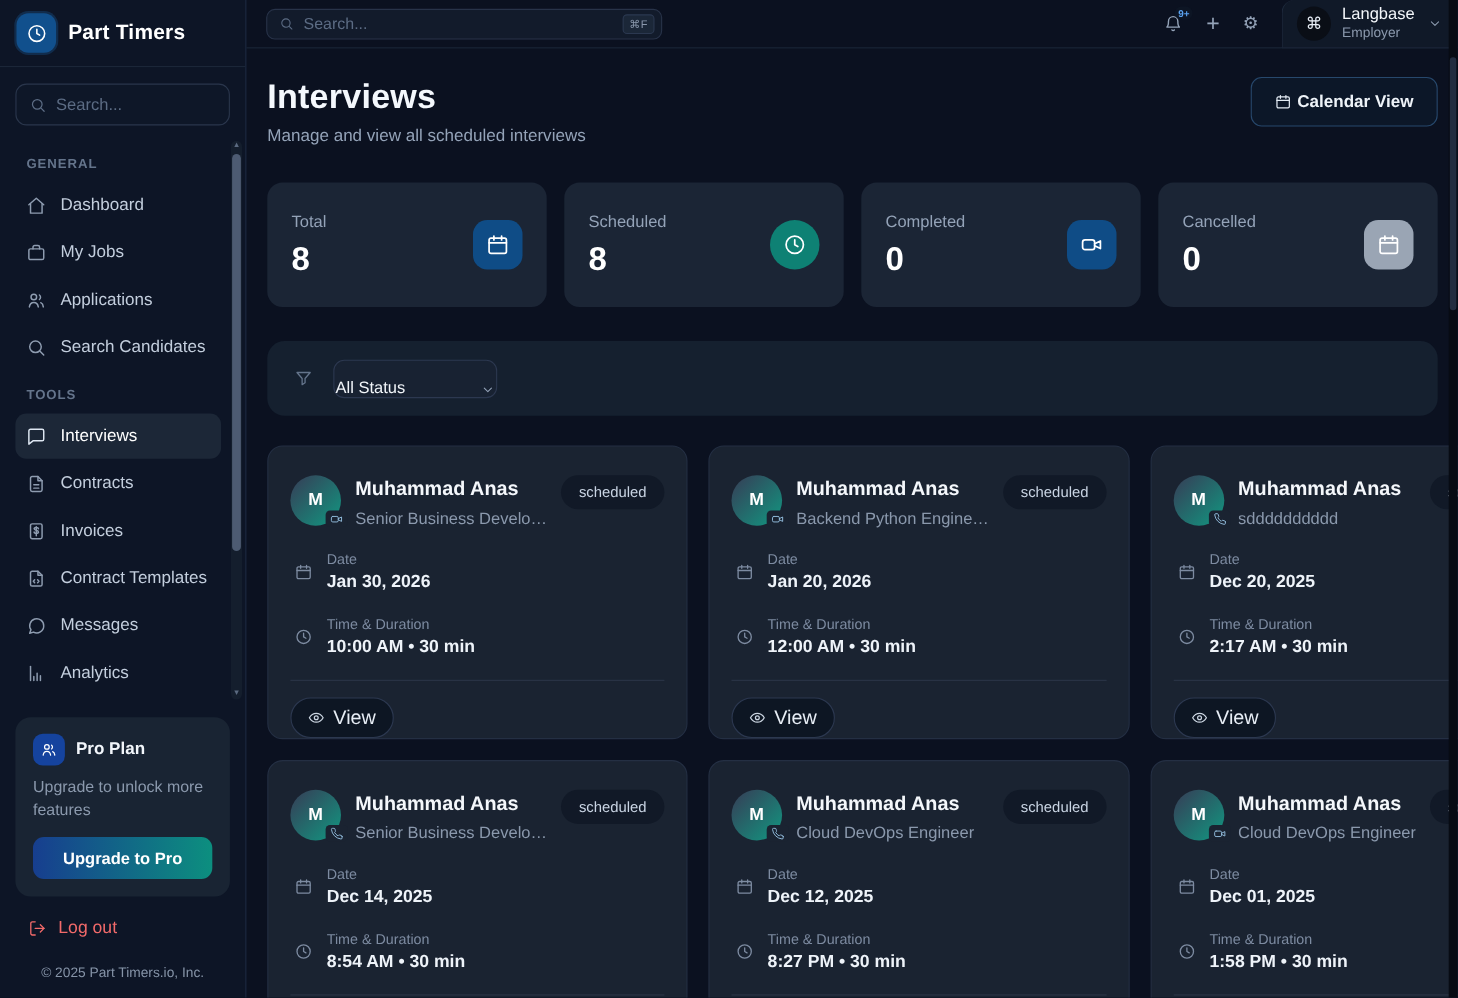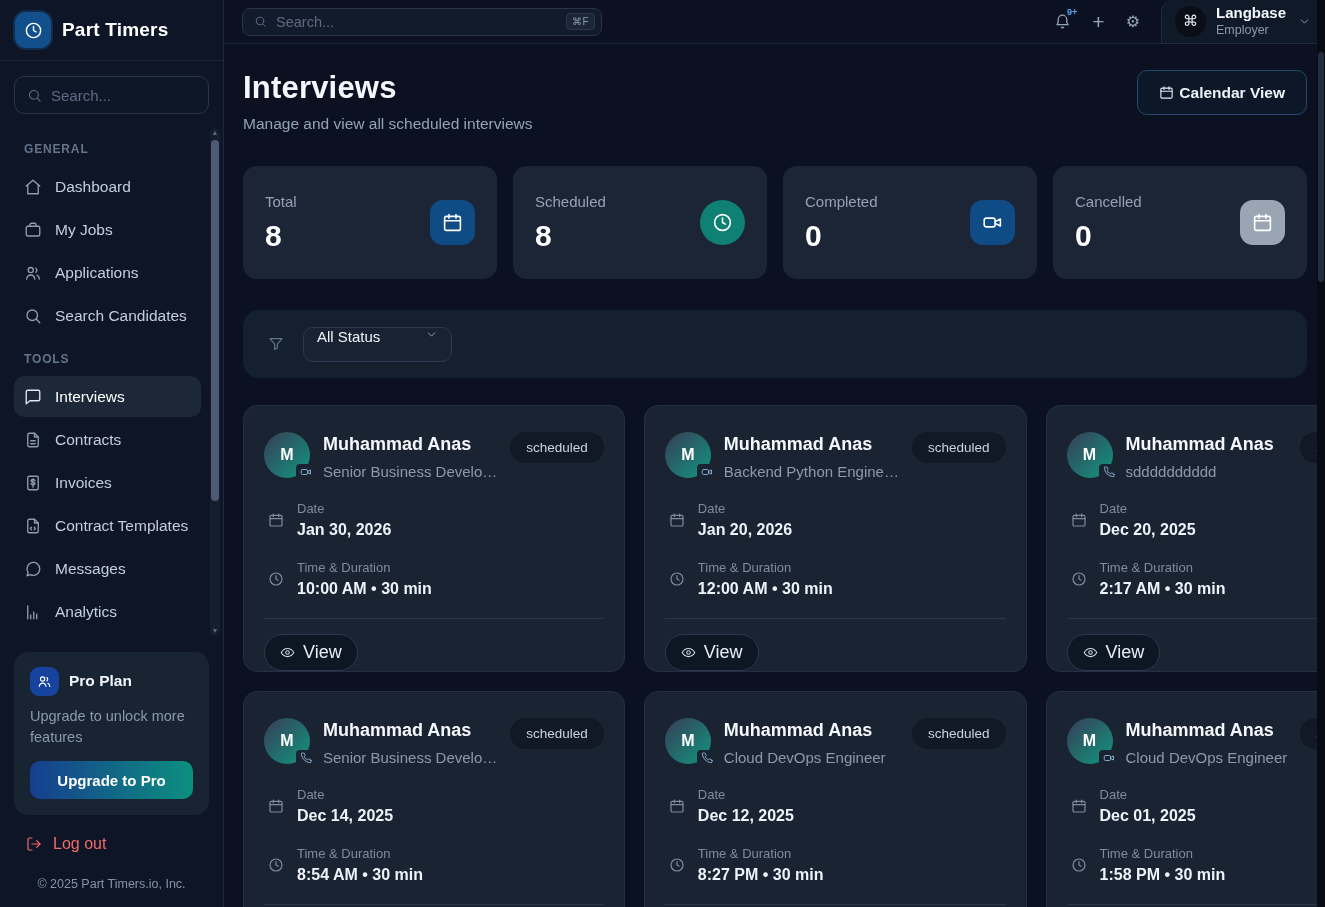--- a/index.html
+++ b/index.html
@@ -58,21 +58,21 @@
   .topbar-search .grow { flex:1; }
   .kbd-badge { background:#1b2738; border:1px solid #2b3850; border-radius:4px; font-size:10px; color:#8b99ad; padding:2px 5px; letter-spacing:.4px; }
   .topbar-right { margin-left:auto; display:flex; align-items:center; height:100%; }
   .icon-btn { position:relative; margin-right:21px; cursor:pointer; display:flex; align-items:center; }
   .icon-btn svg { width:17px; height:17px; stroke:#94a3b8; }
   .notif-badge { position:absolute; top:-7px; right:-9px; font-size:9px; font-weight:700; color:#5aa2f0; background:#0d1524; border-radius:8px; padding:1px 3px; }
   .plus-glyph { font-size:21px; color:#94a3b8; line-height:1; font-weight:400; }
   .gear-glyph { font-size:16px; color:#94a3b8; line-height:1; }
   .user-chip { height:44px; display:flex; align-items:center; gap:10px; padding:0 14px 0 13px; background:#101928; border-left:1px solid #1f2b3e; border-bottom:1px solid #1f2b3e; border-radius:12px 0 0 0; cursor:pointer; }
   .user-avatar { width:31px; height:31px; border-radius:50%; background:#0a0e16; display:flex; align-items:center; justify-content:center; font-size:15px; color:#e8eef6; }
-  .user-name { font-size:15px; font-weight:700; color:#f4f7fb; line-height:1.2; }
+  .user-name { font-size:15px; font-weight:400; color:#f4f7fb; line-height:1.2; }
   .user-role { font-size:12.5px; color:#8b99ad; line-height:1.3; }
   .chev { width:13px; height:13px; stroke:#8b99ad; margin-left:2px; }
 
   .content { flex:1; padding:26px 18px 0 19px; overflow:hidden; }
 
   .page-head { display:flex; align-items:flex-start; justify-content:space-between; }
   .page-title { font-size:31px; font-weight:800; letter-spacing:.2px; color:#f4f8fd; }
   .page-sub { font-size:15.5px; color:#94a3b8; margin-top:9px; }
   .cal-btn { height:45px; padding:0 21px; display:flex; align-items:center; gap:5px; background:#0c1728; border:1px solid #27486c; border-radius:10px; color:#eef3f8; font-family:inherit; font-size:15.5px; font-weight:600; cursor:pointer; }
   .cal-btn svg { width:15px; height:15px; stroke:#e3ebf4; }
@@ -81,21 +81,21 @@
   .stats-row { display:grid; grid-template-columns:repeat(4,1fr); gap:16px; margin-top:33px; }
   .stat-card { height:113px; background:#1b2535; border-radius:14px; padding:0 22px; display:flex; align-items:center; justify-content:space-between; }
   .stat-label { font-size:15px; color:#94a3b8; }
   .stat-value { font-size:30px; font-weight:800; color:#fff; margin-top:9px; }
   .stat-icon { width:45px; height:45px; border-radius:13px; display:flex; align-items:center; justify-content:center; }
   .stat-icon svg { width:21px; height:21px; stroke:#fff; }
 
   
   .filter-bar { margin-top:31px; height:68px; background:#15202f; border-radius:16px; display:flex; align-items:center; gap:19px; padding:0 25px; }
   .funnel { width:16px; height:16px; stroke:#64748b; }
-  .status-select { height:35px; min-width:149px; border:1px solid #2c3850; border-radius:10px; background:#182232; display:flex; align-items:flex-start; justify-content:space-between; padding:0 13px; font-size:15px; color:#f1f5f9; cursor:pointer; }
+  .status-select { height:35px; min-width:149px; border:1px solid #2c3850; border-radius:10px; background:#182232; display:flex; align-items:flex-end; justify-content:space-between; padding:0 1px; font-size:15px; color:#f1f5f9; cursor:pointer; }
   .status-select svg { width:13px; height:13px; stroke:#94a3b8; margin-left:24px; }
 
   
   .cards-grid { display:grid; grid-template-columns:repeat(3,1fr); gap:19px; margin-top:27px; }
   .int-card { background:#1a2331; border:1px solid #242f43; border-radius:14px; padding:26px 20px 18px; height:267px; }
   .int-head { display:flex; align-items:flex-start; gap:13px; }
   .avatar-wrap { position:relative; flex:0 0 46px; }
   .avatar { width:46px; height:46px; border-radius:50%; background:linear-gradient(135deg,#33455a 10%,#13937f 95%); display:flex; align-items:center; justify-content:center; font-size:16px; font-weight:600; color:#fff; }
   .av-badge { position:absolute; right:-6px; bottom:-1px; width:20px; height:15px; border-radius:4px; background:#1a2331; display:flex; align-items:center; justify-content:center; }
   .av-badge svg { width:12px; height:12px; stroke:#8fb8d8; }

